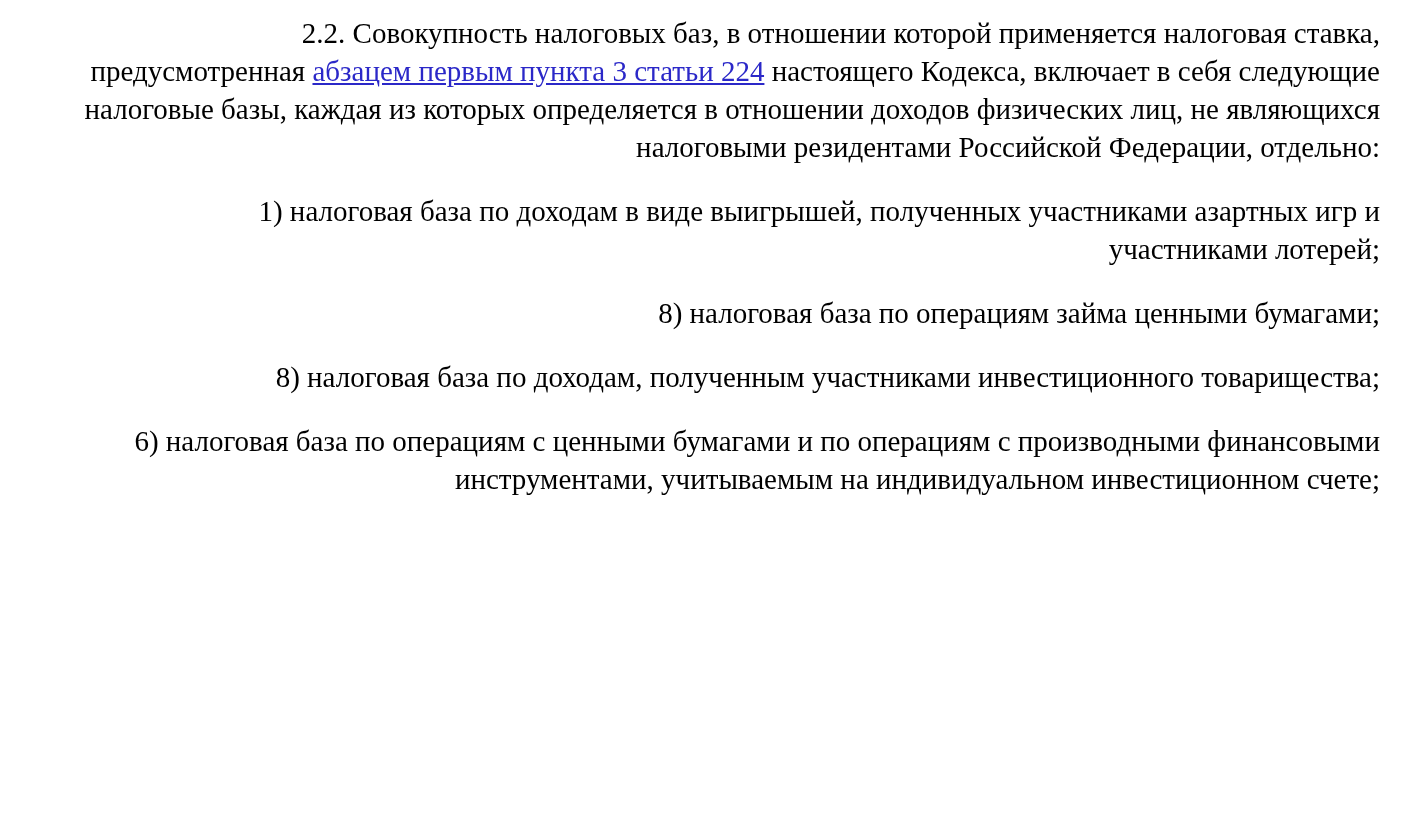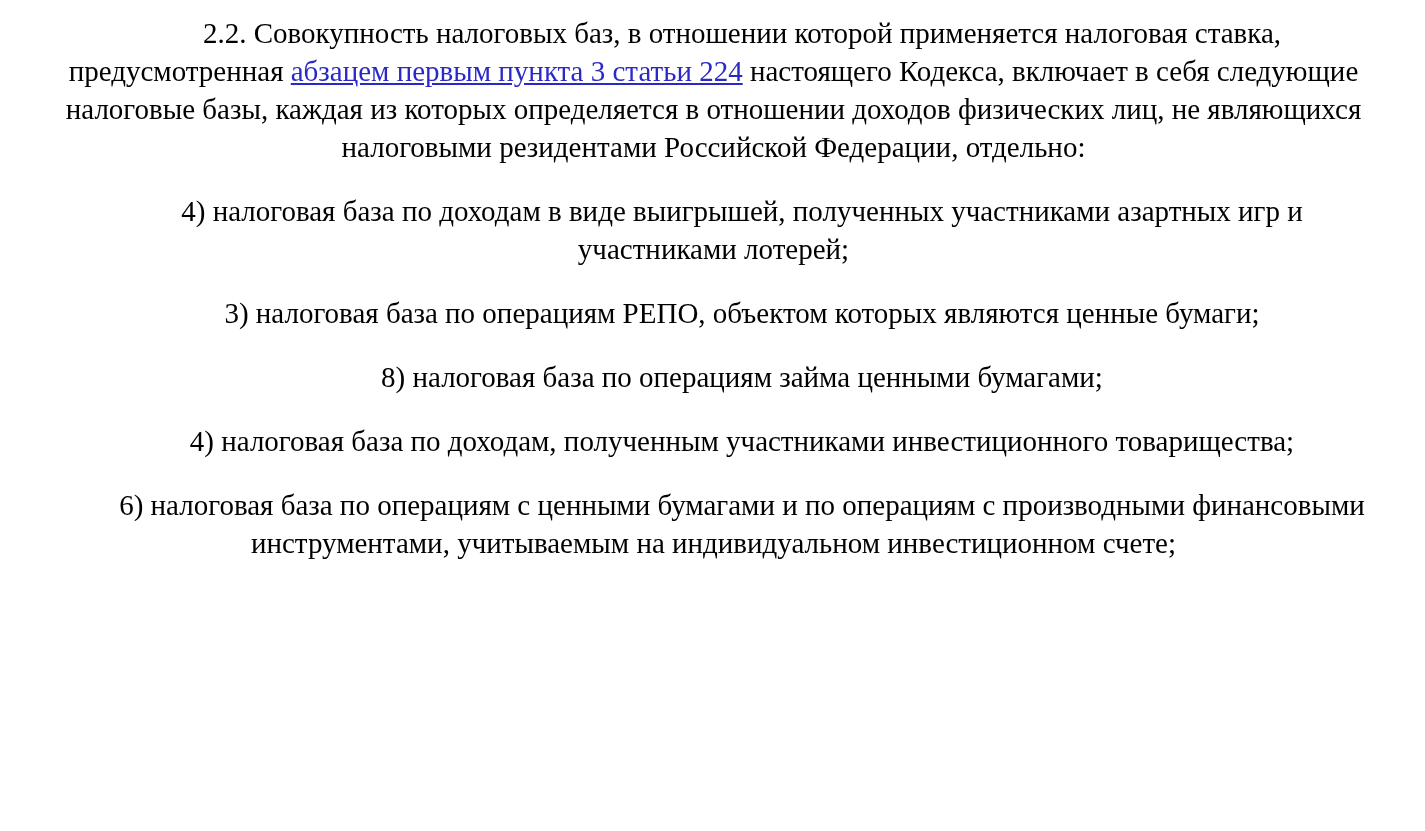--- a/index.html
+++ b/index.html
@@ -11,36 +11,35 @@
     width: 1425px;
     height: 831px;
     box-sizing: border-box;
     padding: 14px 45px 0 47px;
     background: #ffffff;
     color: #000000;
     font-family: "Liberation Serif", "DejaVu Serif", serif;
     font-size: 29px;
     line-height: 38px;
     overflow: hidden;
-    text-align: center;
+    text-align: right;
   }
   .para {
     margin: 0 0 26px 0;
     text-indent: 57px;
   }
   a.doc-link {
     color: var(--link-color, #2b28c8);
     text-decoration: underline;
     cursor: pointer;
   }
 </style>
 </head>
 <body style="background: rgb(255, 255, 255);">
 
 <div class="page">
   <p class="para"><span>2.2. Совокупность налоговых баз, в отношении которой применяется налоговая ставка, предусмотренная </span><a href="#" class="doc-link">абзацем первым пункта 3 статьи 224</a><span> настоящего Кодекса, включает в себя следующие налоговые базы, каждая из которых определяется в отношении доходов физических лиц, не являющихся налоговыми резидентами Российской Федерации, отдельно:</span></p>
 
-  <p class="para">4) налоговая база по доходам в виде выигрышей, полученных участниками азартных игр и участниками лотерей;</p>
-  <p class="para">3) налоговая база по операциям РЕПО, объектом которых являются ценные бумаги;</p>
+  <p class="para">1) налоговая база по доходам в виде выигрышей, полученных участниками азартных игр и участниками лотерей;</p>
   <p class="para">8) налоговая база по операциям займа ценными бумагами;</p>
-  <p class="para">4) налоговая база по доходам, полученным участниками инвестиционного товарищества;</p>
+  <p class="para">8) налоговая база по доходам, полученным участниками инвестиционного товарищества;</p>
   <p class="para">6) налоговая база по операциям с ценными бумагами и по операциям с производными финансовыми инструментами, учитываемым на индивидуальном инвестиционном счете;</p>
 </div>
 
 </body></html>

